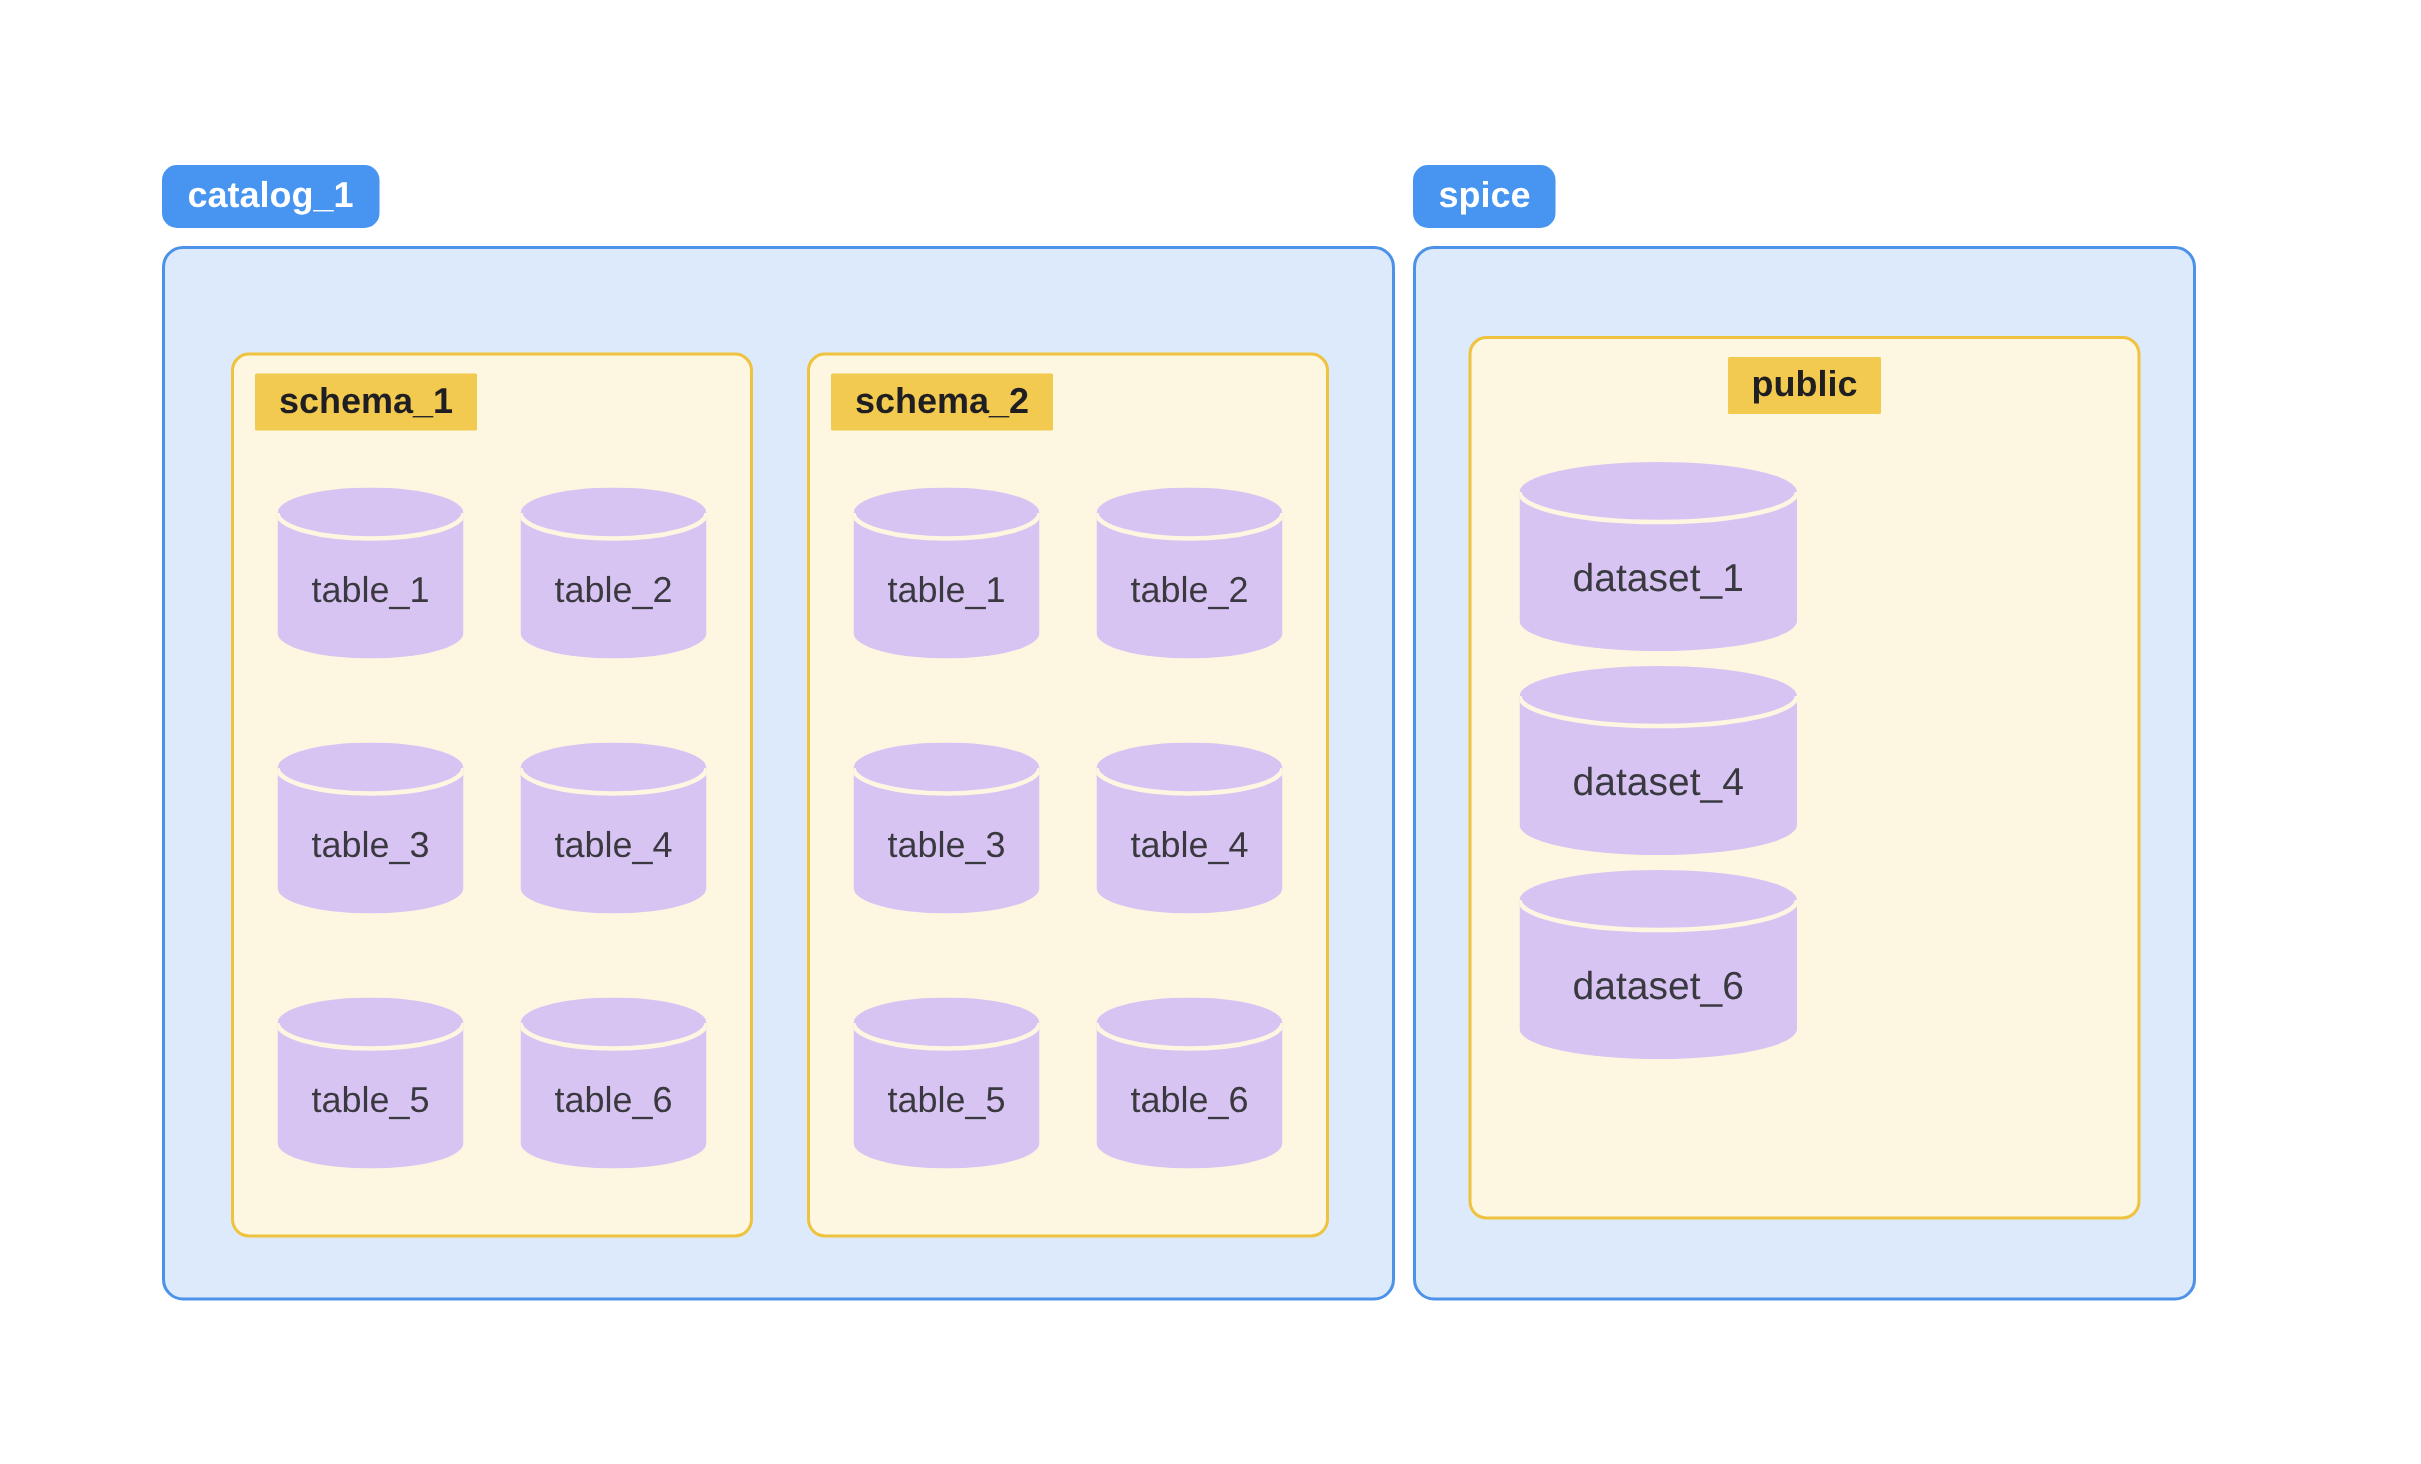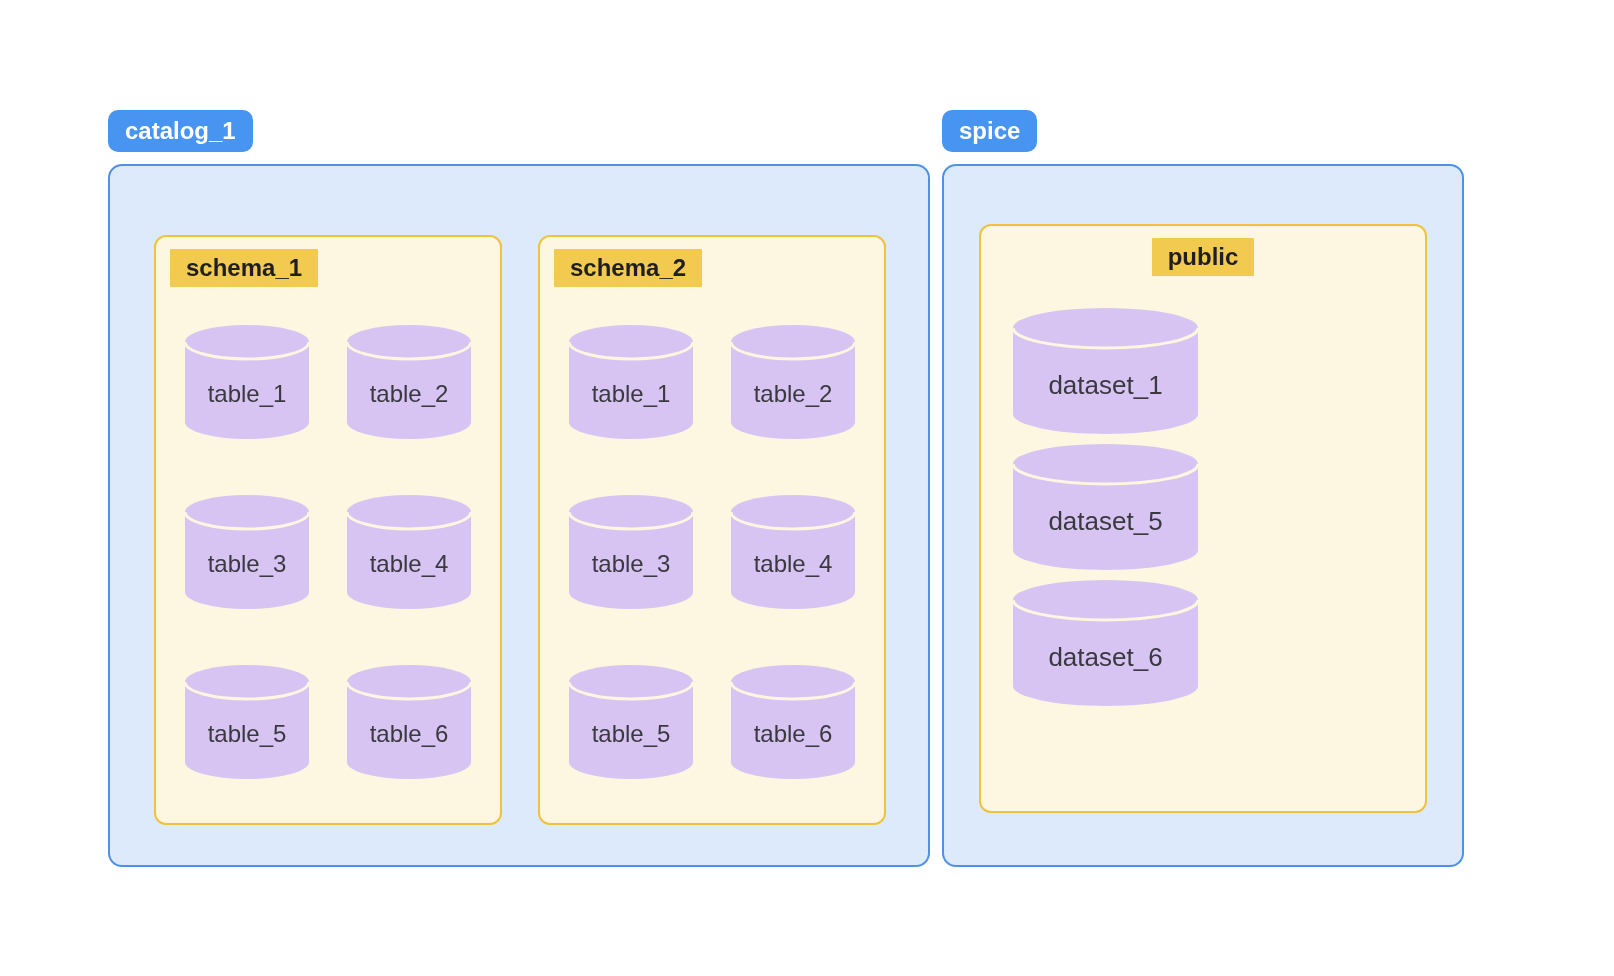--- a/index.html
+++ b/index.html
@@ -234,21 +234,21 @@
                 <path class="cyl-body" d="M0,20 A92.5,20 0 0 1 185,20 L185,106 A92.5,20 0 0 1 0,106 Z"></path>
                 <path class="cyl-lid" d="M0,20 A92.5,20 0 0 0 185,20"></path>
               </svg>
             <span class="cyl-label">dataset_1</span>
           </div>
           <div class="cyl cyl-dataset">
             <svg viewBox="0 0 185 126" preserveAspectRatio="none">
                 <path class="cyl-body" d="M0,20 A92.5,20 0 0 1 185,20 L185,106 A92.5,20 0 0 1 0,106 Z"></path>
                 <path class="cyl-lid" d="M0,20 A92.5,20 0 0 0 185,20"></path>
               </svg>
-            <span class="cyl-label">dataset_5</span>
+            <span class="cyl-label">dataset_4</span>
           </div>
           <div class="cyl cyl-dataset">
             <svg viewBox="0 0 185 126" preserveAspectRatio="none">
                 <path class="cyl-body" d="M0,20 A92.5,20 0 0 1 185,20 L185,106 A92.5,20 0 0 1 0,106 Z"></path>
                 <path class="cyl-lid" d="M0,20 A92.5,20 0 0 0 185,20"></path>
               </svg>
             <span class="cyl-label">dataset_6</span>
           </div>
         </div>
       </div>

